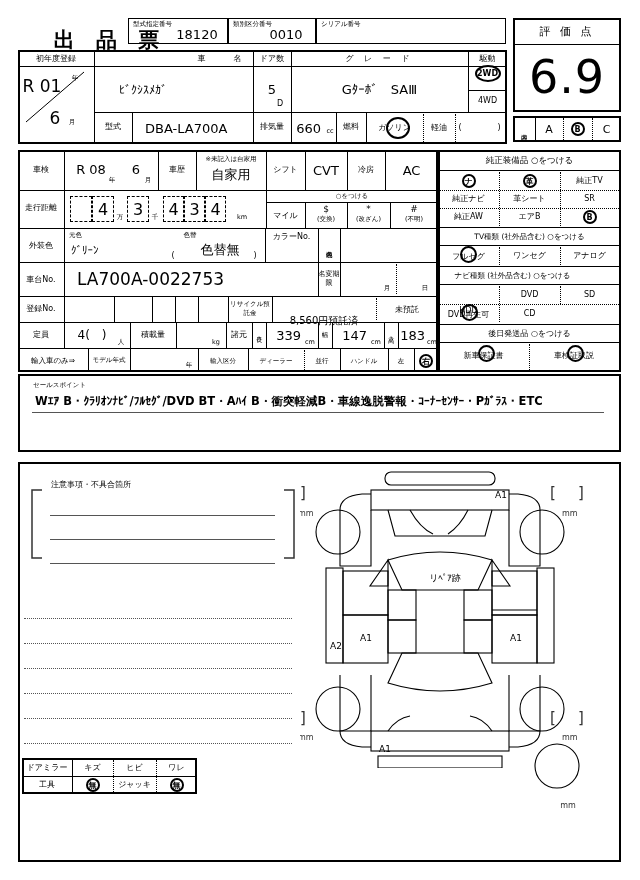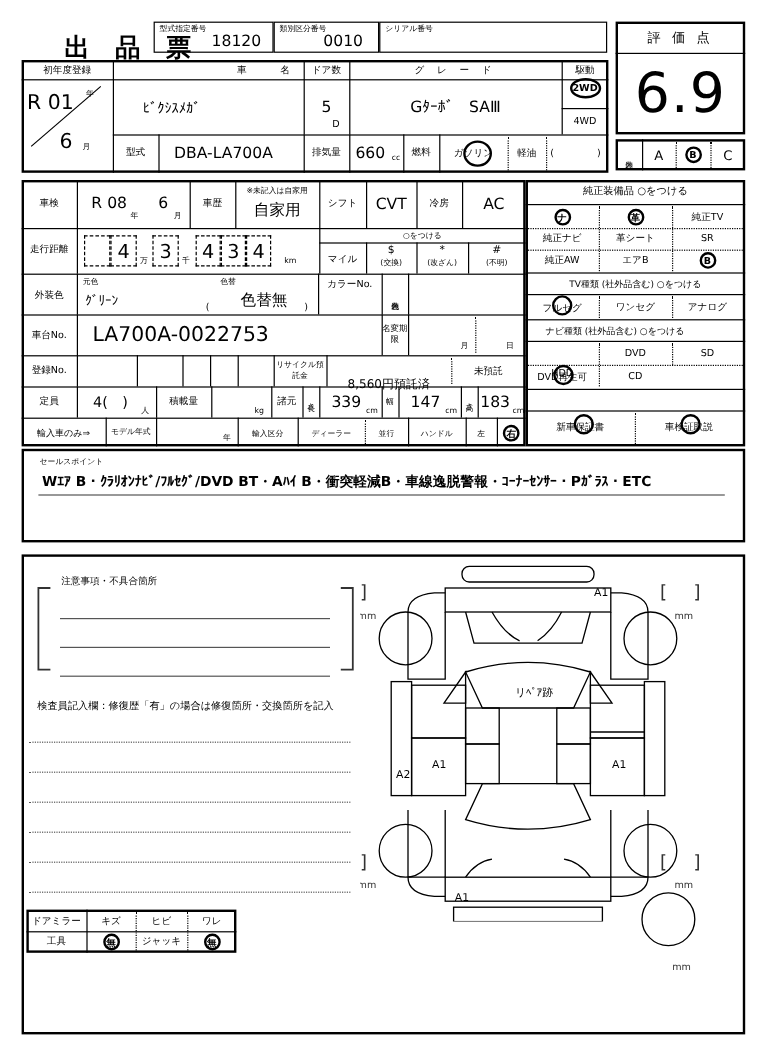--- a/index.html
+++ b/index.html
@@ -343,20 +343,21 @@
   <div class="lbl sm" style="left:560px;top:287px;width:59px;height:16px;">SD</div>
   <div class="lbl" style="left:438px;top:305px;width:61px;height:18px;">
     <span style="position:relative;font-size:8px;">
       <span>DVD再生可</span>
       <span style="position:absolute;left:13px;top:-5px;width:17px;height:17px;border:2px solid #000;border-radius:50%;"></span>
     </span>
   </div>
   <div class="lbl sm" style="left:499px;top:306px;width:61px;height:16px;">CD</div>
 
   <div class="hline" style="left:438px;top:324px;width:183px;"></div>
+  <div class="lbl sm" style="left:438px;top:326px;width:183px;height:15px;font-size:8px;">後日発送品 ○をつける</div>
   <div class="hline" style="left:438px;top:342px;width:183px;"></div>
   <div class="vdline" style="left:529px;top:344px;height:26px;"></div>
   <div class="lbl" style="left:438px;top:346px;width:91px;height:18px;">
     <span style="position:relative;font-size:8px;">
       <span>新車保証書</span>
       <span style="position:absolute;left:14px;top:-5px;width:17px;height:17px;border:2px solid #000;border-radius:50%;"></span>
     </span>
   </div>
   <div class="lbl" style="left:529px;top:346px;width:90px;height:18px;">
     <span style="position:relative;font-size:8px;">
@@ -374,21 +375,20 @@
 
   <div class="lbl sm left" style="left:48px;top:478px;width:180px;height:14px;">注意事項・不具合箇所</div>
   <svg style="position:absolute;left:28px;top:488px;width:270px;height:72px;">
     <path d="M14 2 L4 2 L4 70 L14 70" stroke="#333" stroke-width="1.5" fill="none"></path>
     <path d="M256 2 L266 2 L266 70 L256 70" stroke="#333" stroke-width="1.5" fill="none"></path>
   </svg>
   <div class="solidline" style="left:50px;top:515px;width:225px;"></div>
   <div class="solidline" style="left:50px;top:539px;width:225px;"></div>
   <div class="solidline" style="left:50px;top:563px;width:225px;"></div>
 
-  <div class="lbl sm left" style="left:28px;top:582px;width:290px;height:14px;font-size:8.5px;">検査員記入欄：修復歴「有」の場合は修復箇所・交換箇所を記入</div>
   <div class="dotline" style="left:24px;top:618px;width:268px;"></div>
   <div class="dotline" style="left:24px;top:643px;width:268px;"></div>
   <div class="dotline" style="left:24px;top:668px;width:268px;"></div>
   <div class="dotline" style="left:24px;top:693px;width:268px;"></div>
   <div class="dotline" style="left:24px;top:718px;width:268px;"></div>
   <div class="dotline" style="left:24px;top:743px;width:268px;"></div>
 
   <svg style="position:absolute;left:300px;top:468px;width:330px;height:300px;" viewBox="0 0 330 300">
     <g stroke="#000" stroke-width="1.1" fill="none">
 

